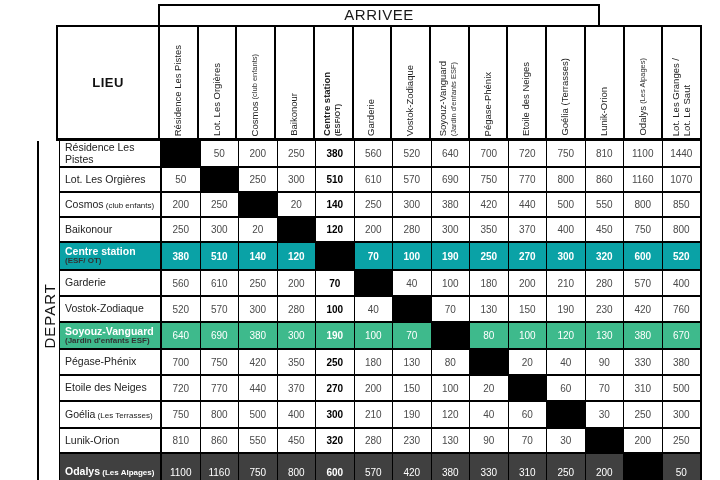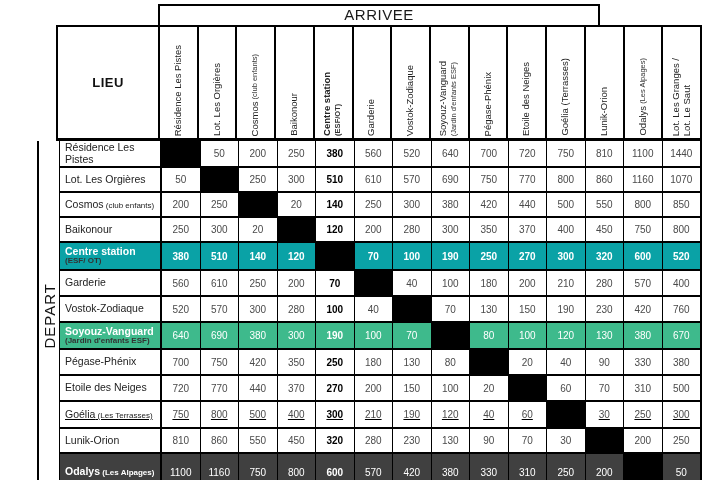--- a/index.html
+++ b/index.html
@@ -323,21 +323,21 @@
             <div class="cell">150</div>
             <div class="cell">100</div>
             <div class="cell">20</div>
             <div class="cell diag" style="background: rgb(0, 0, 0);"></div>
             <div class="cell">60</div>
             <div class="cell">70</div>
             <div class="cell">310</div>
             <div class="cell">500</div>
           </div>
         </div>
-        <div class="row" style="height: 27px; text-decoration: underline;">
+        <div class="row" style="height: 27px;">
           <div class="rlabel">
             <span>Goélia<span class="inl"> (Les Terrasses)</span></span>
           </div>
           <div class="vals">
             <div class="cell">750</div>
             <div class="cell">800</div>
             <div class="cell">500</div>
             <div class="cell">400</div>
             <div class="cell b">300</div>
             <div class="cell">210</div>

